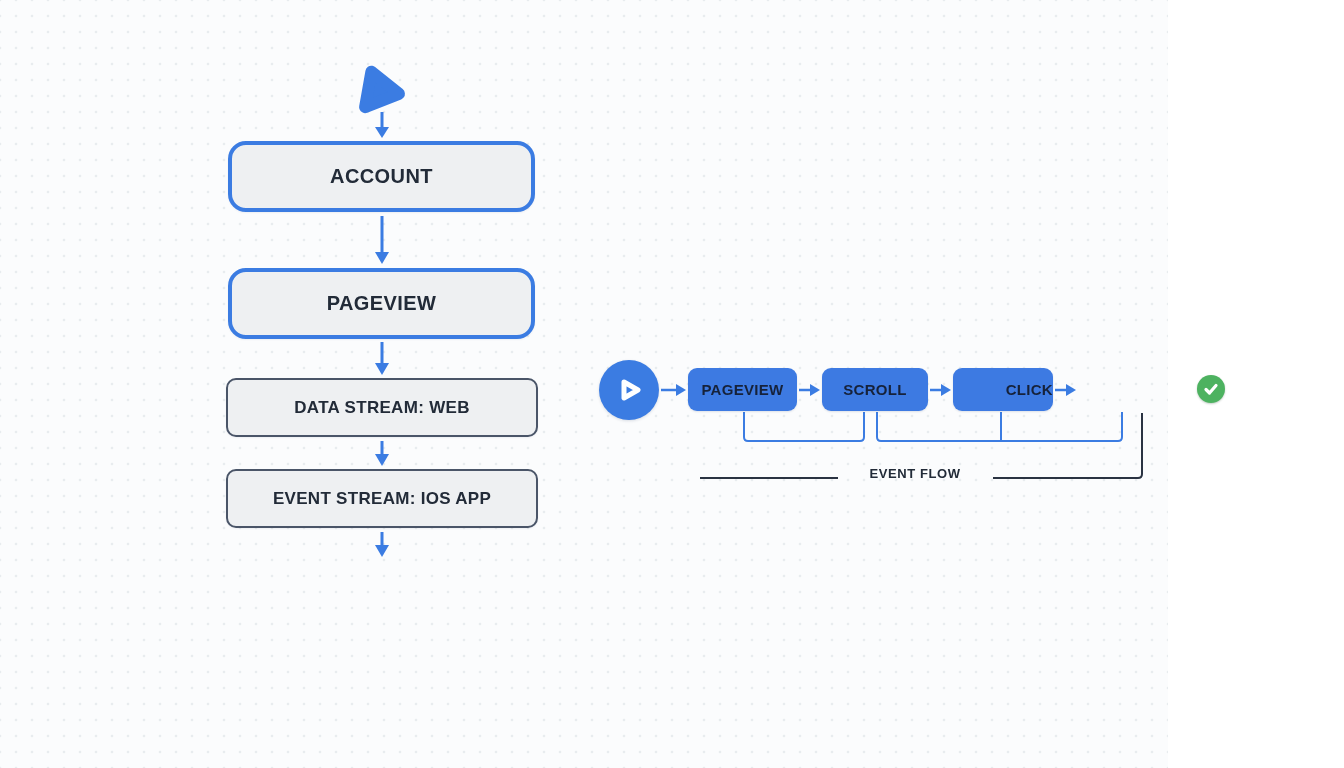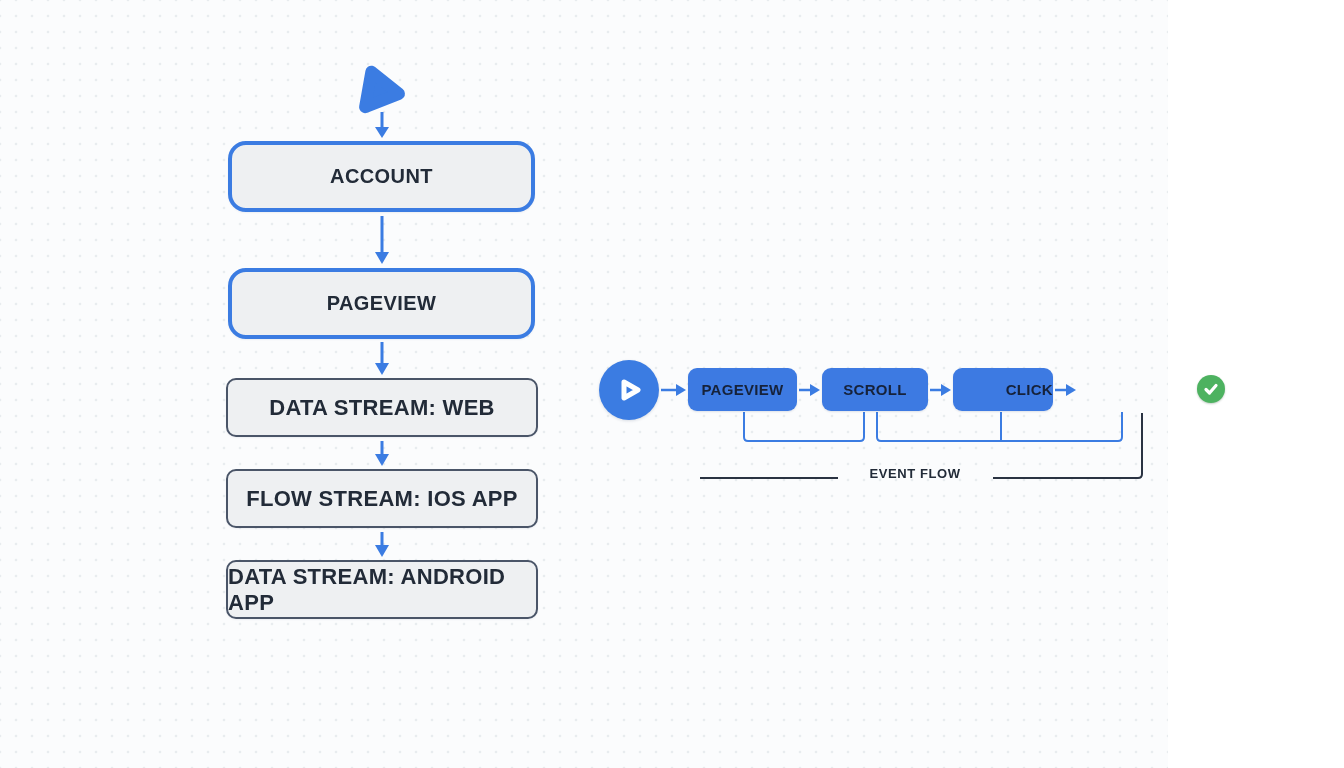--- a/index.html
+++ b/index.html
@@ -24,21 +24,21 @@
     font-weight:bold; font-size:20px; letter-spacing:0.4px; color:#222b38;
     box-shadow:0 1px 2px rgba(20,40,80,0.06);
   }
   .node-account  { top:141px; }
   .node-property { top:268px; }
 
   .secondary-node {
     position:absolute; left:226px; width:312px; height:59px;
     background:#eef0f2; border:2px solid #4a5568; border-radius:10px;
     display:flex; align-items:center; justify-content:center;
-    font-weight:bold; font-size:22px; letter-spacing:0.3px; color:#222b38;
+    font-weight:bold; font-size:17px; letter-spacing:0.3px; color:#222b38;
     box-shadow:0 1px 2px rgba(20,40,80,0.06);
   }
   .node-web     { top:378px; }
   .node-ios     { top:469px; }
   .node-android { top:560px; }
 
   .start-triangle { position:absolute; left:355px; top:64px; width:56px; height:62px; }
 
   
   .start-circle {
@@ -132,24 +132,21 @@
   <div class="primary-node node-account">
     <span>ACCOUNT</span>
   </div>
   <div class="primary-node node-property">
     <span>PAGEVIEW</span>
   </div>
   <div class="secondary-node node-web">
     <span>DATA STREAM: WEB</span>
   </div>
   <div class="secondary-node node-ios">
-    <span>FLOW STREAM: IOS APP</span>
-  </div>
-  <div class="secondary-node node-android">
-    <span>DATA STREAM: ANDROID APP</span>
+    <span>EVENT STREAM: IOS APP</span>
   </div>
 
   <div class="start-circle">
     <svg width="34" height="34" viewBox="0 0 34 34">
       <path d="M12 9 L26 17 L12 25 Z" fill="none" stroke="#ffffff" stroke-width="5" stroke-linejoin="round" stroke-linecap="round"></path>
     </svg>
   </div>
 
   <div class="step step-blue step-scroll">
     <span>SCROLL</span>

